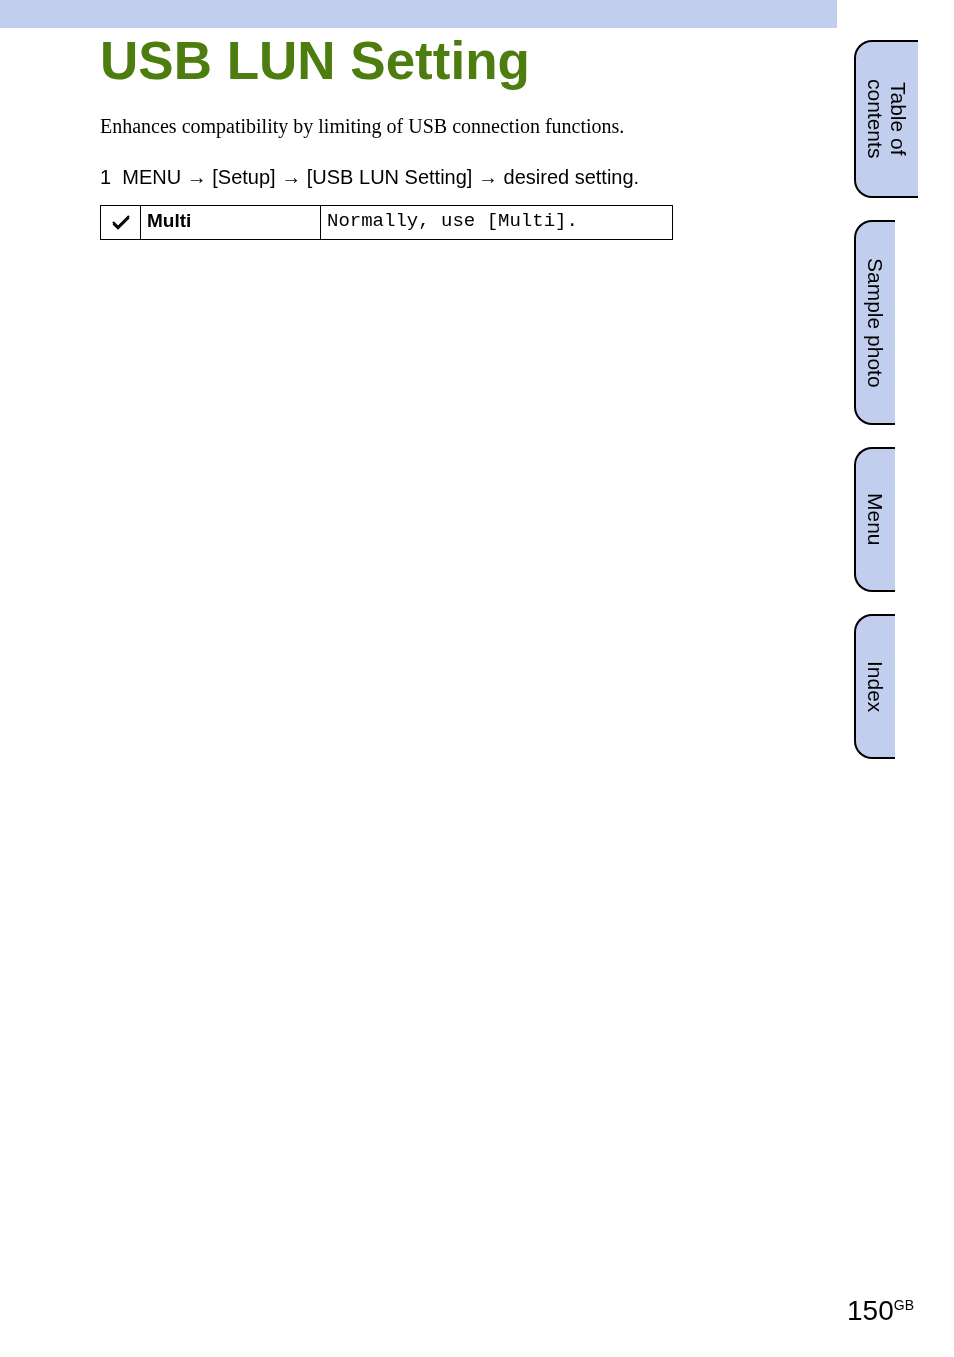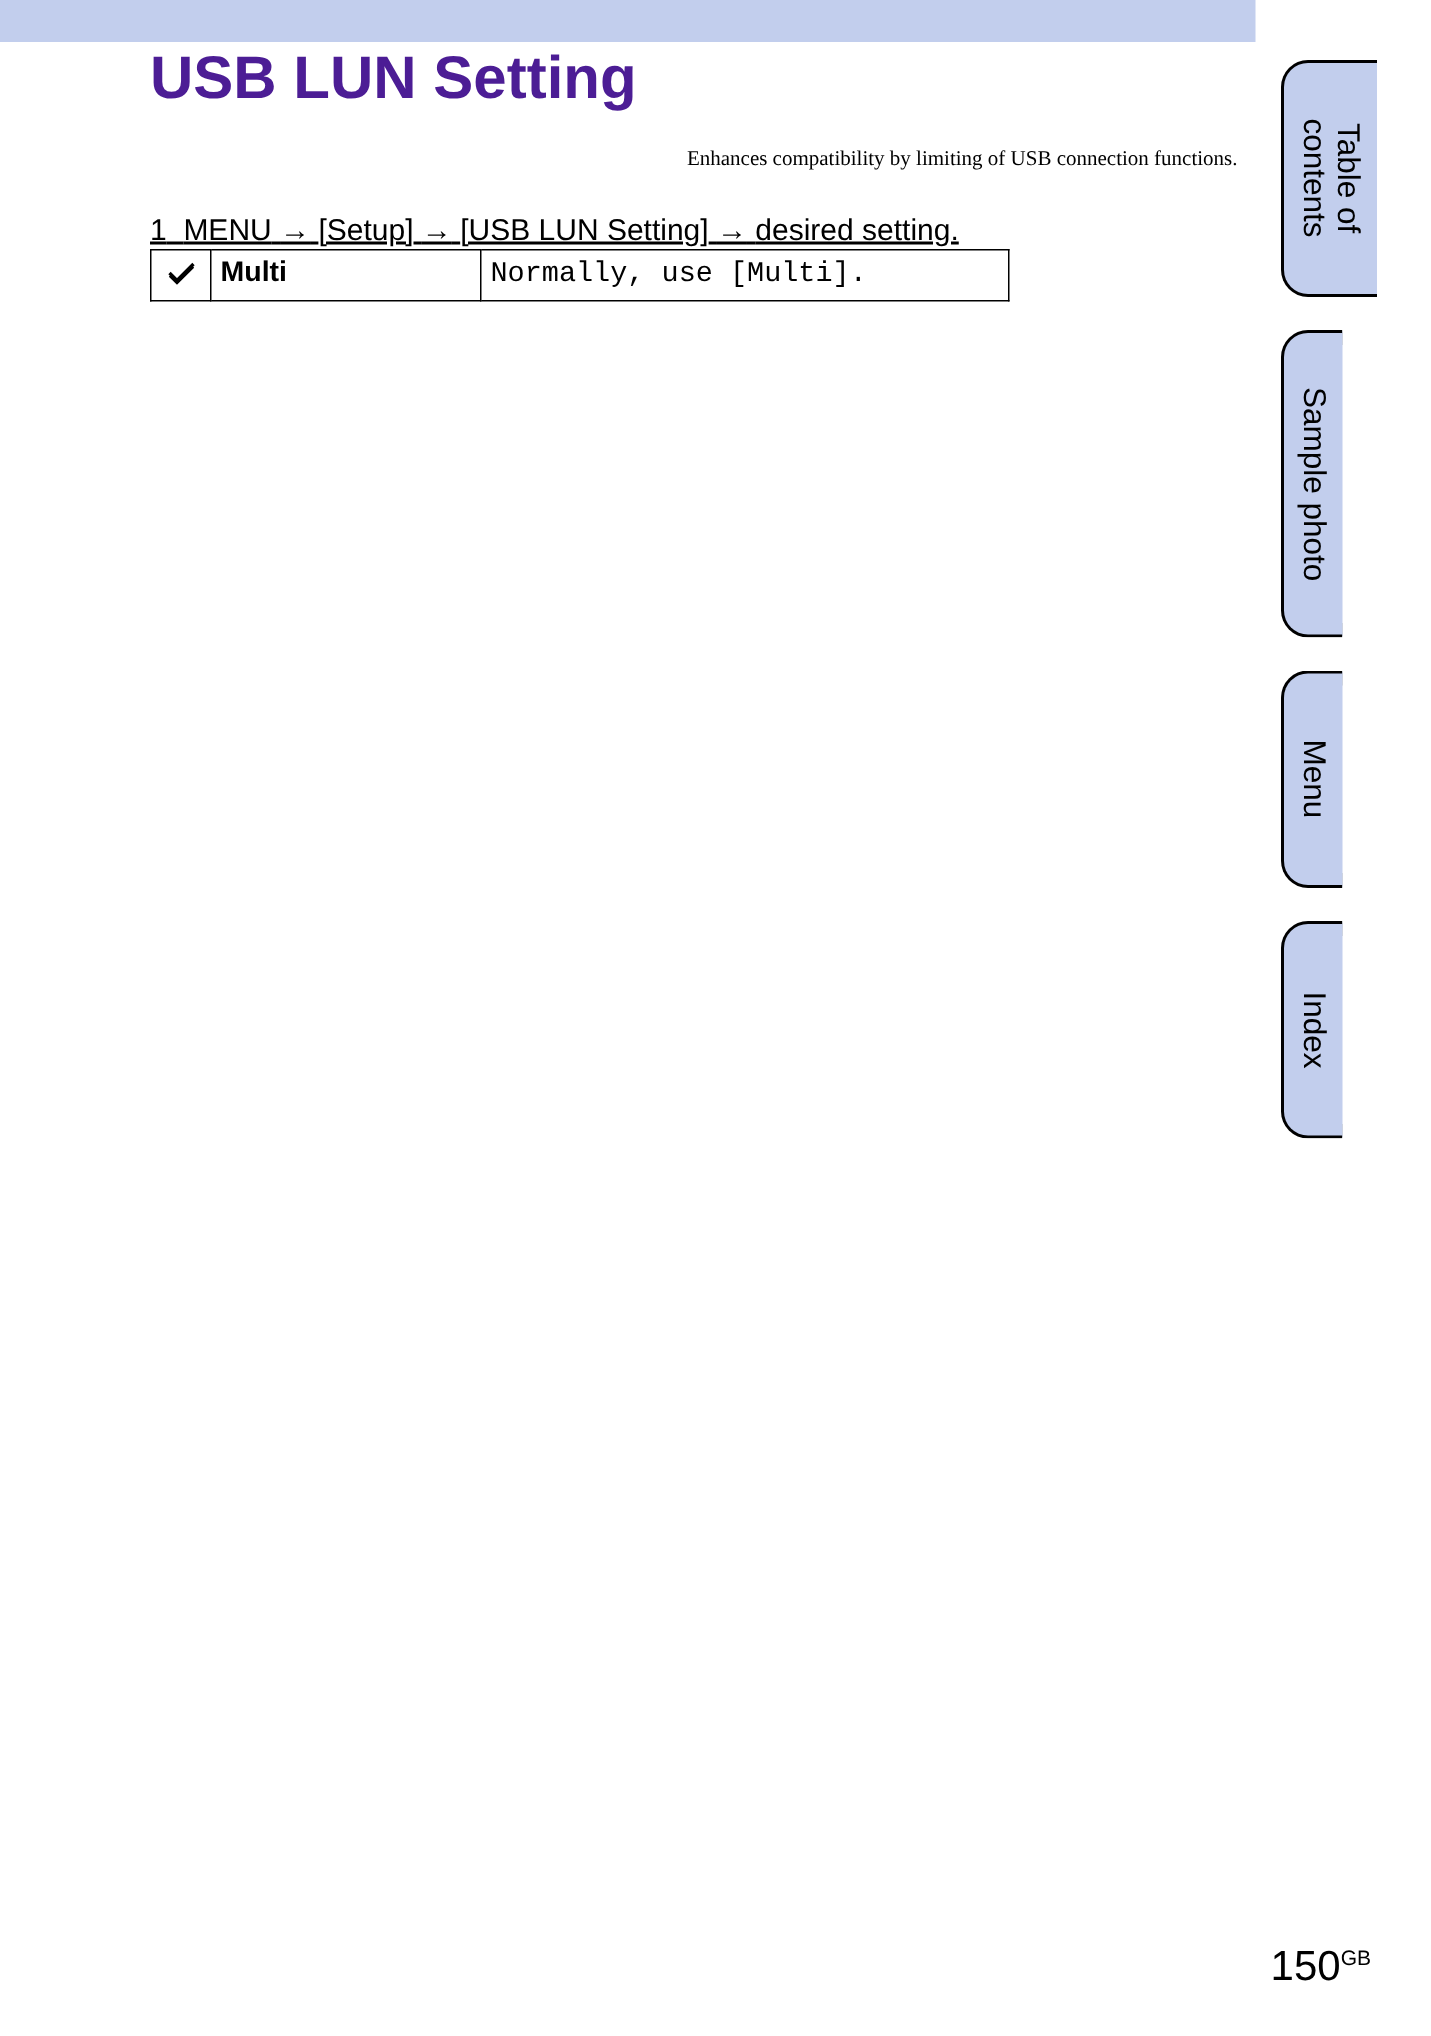--- a/index.html
+++ b/index.html
@@ -31,33 +31,32 @@
   .tab-toc     { height: 158px; }
   .tab-sample  { height: 205px; }
   .tab-menu    { height: 145px; }
   .tab-index   { height: 145px; }
 
   
   .content { position: absolute; left: 100px; top: 30px; width: 725px; }
   .title {
     font-family: Arial, Helvetica, sans-serif;
     font-weight: 700;
-    font-size: 40px;
-    color: #4c1d95;
+    font-size: 53px;
+    color: #4d7c0f;
     margin-bottom: 24px;
   }
   .intro {
-    font-size: 14px;
+    font-size: 20px;
     margin-bottom: 28px;
-    text-align: right;
   }
   .step {
     font-family: Arial, Helvetica, sans-serif;
     font-size: 20px;
-    text-decoration: underline;
+    margin-bottom: 16px;
   }
   .arrow { font-family: Arial, Helvetica, sans-serif; }
 
   
   table.settings {
     border-collapse: collapse;
     width: 573px;
     border: 1.5px solid #000;
   }
   table.settings td {

